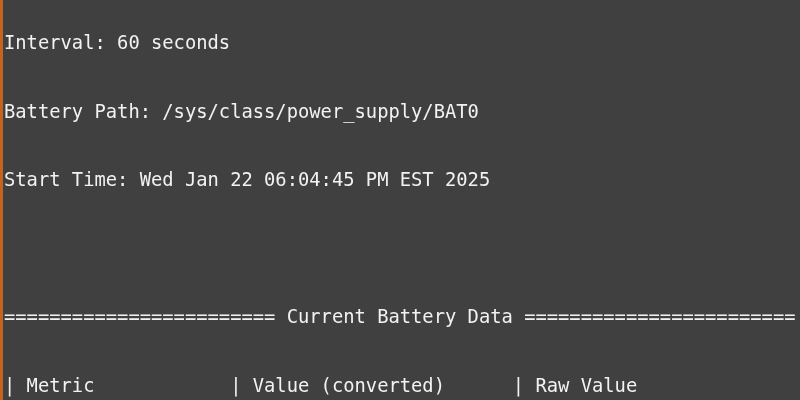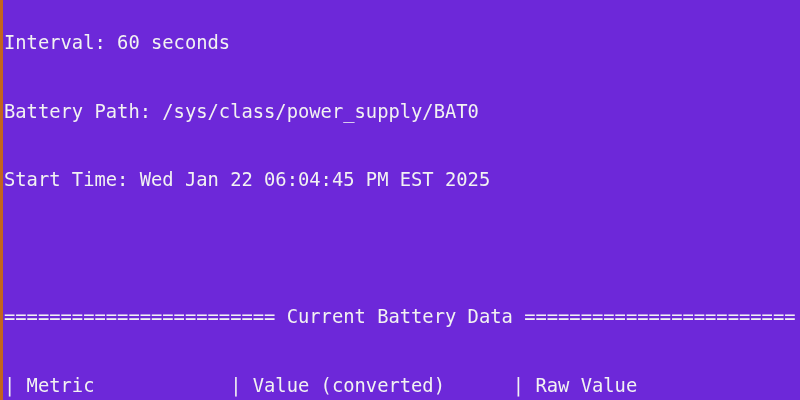--- a/index.html
+++ b/index.html
@@ -8,21 +8,21 @@
     width: 800px;
     height: 400px;
     overflow: hidden;
     background: #262626;
   }
   .screen {
     position: relative;
     width: 800px;
     height: 400px;
     overflow: hidden;
-    background: #6d28d9;
+    background: #404040;
   }
   .accent-bar {
     position: absolute;
     left: 0;
     top: 0;
     width: 3px;
     height: 400px;
     background: #c4641d;
     z-index: 2;
   }

